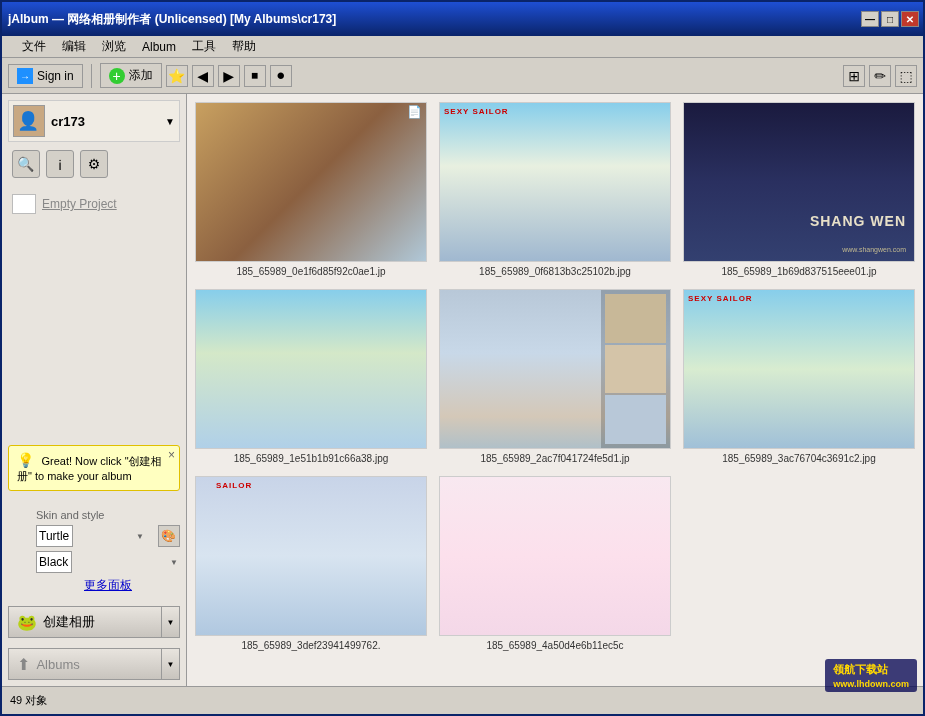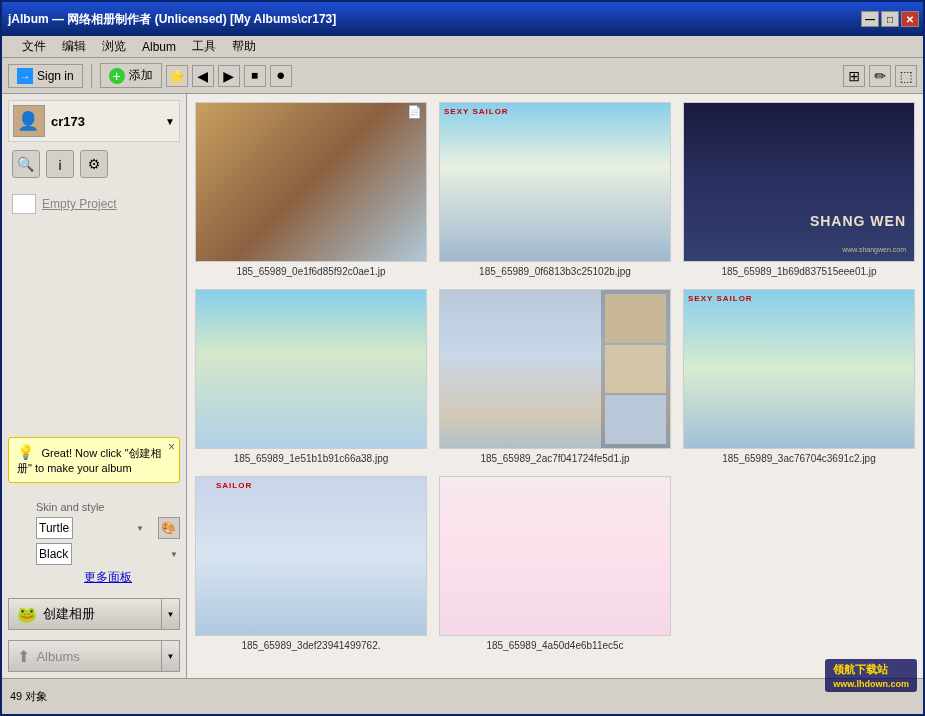--- a/index.html
+++ b/index.html
@@ -447,21 +447,21 @@
     .photo-filename {
       font-size: 10px;
       color: #333;
       text-align: center;
       word-break: break-all;
       max-width: 100%;
     }
 
     
     .status-bar {
-      height: 36px;
+      height: 28px;
       background: #d4d0c8;
       border-top: 1px solid #999;
       display: flex;
       align-items: center;
       padding: 0 8px;
       font-size: 11px;
       flex-shrink: 0;
     }
 
     .corner-icon {

